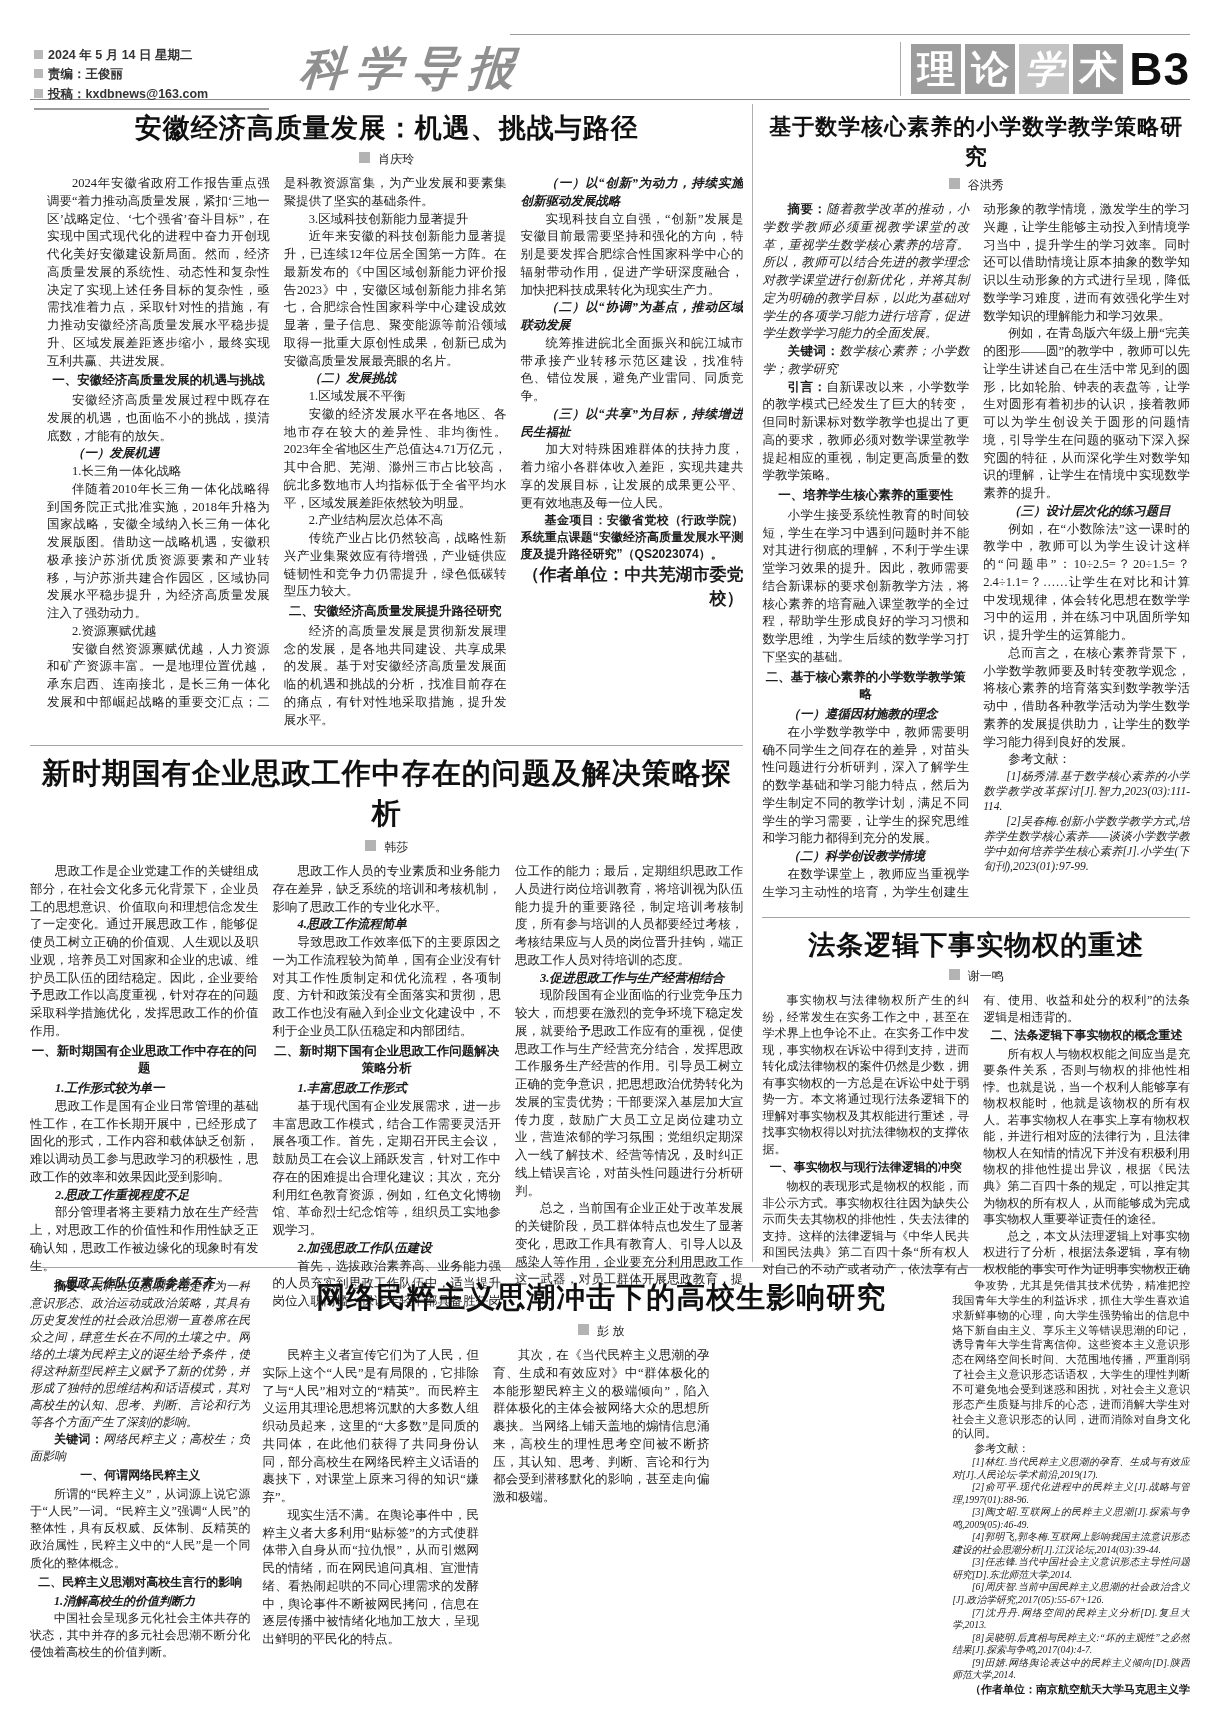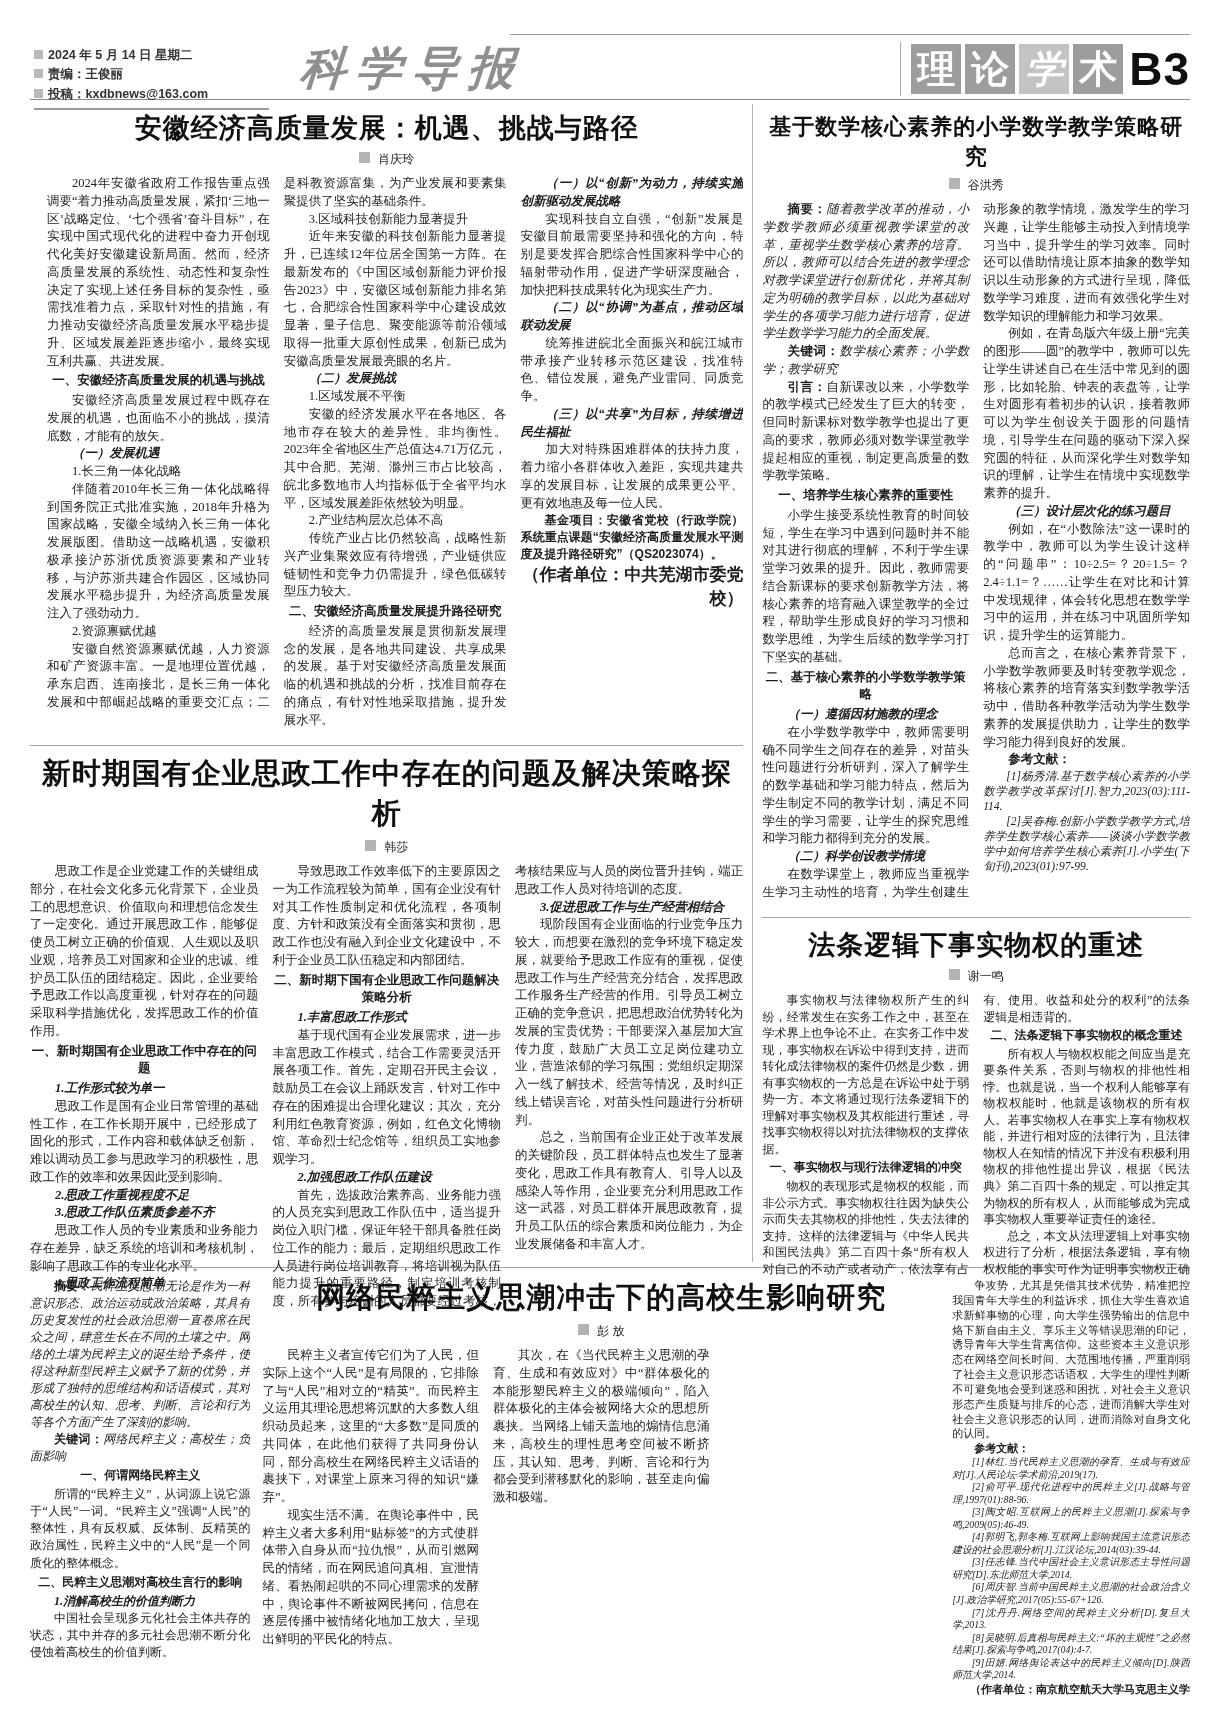--- a/index.html
+++ b/index.html
@@ -37,21 +37,21 @@
   .cols2 { column-count:2; column-gap:14px; column-fill:auto; }
 
   .para { text-indent:2em; }
   .sech1 { font-weight:bold; text-align:center; font-family:"Liberation Sans","DejaVu Sans",sans-serif; margin:2px 0; }
   .sech2 { font-weight:bold; font-style:italic; text-indent:2em; }
   .sech3 { text-indent:2em; }
   .abspara { font-style:italic; text-indent:2em; }
   .lbl { font-weight:bold; font-style:normal; font-family:"Liberation Sans",sans-serif; }
   .fund { font-weight:bold; text-indent:2em; font-family:"Liberation Sans",sans-serif; font-size:12px;}
   .authorline { font-weight:bold; text-align:right; font-family:"Liberation Sans","DejaVu Sans",sans-serif; font-size:17px;}
-  .refh { font-weight:bold; text-indent:2em; font-family:"Liberation Sans",sans-serif;}
+  .refh { font-weight:normal; text-indent:2em; font-family:"Liberation Sans",sans-serif;}
   .refline { font-style:italic; text-indent:2em; font-size:11.5px; line-height:1.3; }
 
   
   .upper { display:flex; height:1158px; margin-top:2px; }
   .left-stack { width:61.5%; }
   .right-stack { flex:1; }
 
   .t-a1 { font-size:27px; margin-top:6px; }
   .h-a1 { height:566px;margin-left:17px; }
   .t-a3 { font-size:29px; margin-top:8px; }
@@ -130,20 +130,21 @@
       <div class="hrule"></div>
       <article>
         <h1 class="headline t-a3">新时期国有企业思政工作中存在的问题及解决策略探析</h1>
         <div class="byline"><span class="bsq"></span><span>韩莎</span></div>
         <div class="body cols3 h-a3">
             <p class="para">思政工作是企业党建工作的关键组成部分，在社会文化多元化背景下，企业员工的思想意识、价值取向和理想信念发生了一定变化。通过开展思政工作，能够促使员工树立正确的价值观、人生观以及职业观，培养员工对国家和企业的忠诚、维护员工队伍的团结稳定。因此，企业要给予思政工作以高度重视，针对存在的问题采取科学措施优化，发挥思政工作的价值作用。</p>
             <p class="sech1">一、新时期国有企业思政工作中存在的问题</p>
             <p class="sech2">1.工作形式较为单一</p>
             <p class="para">思政工作是国有企业日常管理的基础性工作，在工作长期开展中，已经形成了固化的形式，工作内容和载体缺乏创新，难以调动员工参与思政学习的积极性，思政工作的效率和效果因此受到影响。</p>
             <p class="sech2">2.思政工作重视程度不足</p>
+            <p class="para">部分管理者将主要精力放在生产经营上，对思政工作的价值性和作用性缺乏正确认知，思政工作被边缘化的现象时有发生。</p>
             <p class="sech2">3.思政工作队伍素质参差不齐</p>
             <p class="para">思政工作人员的专业素质和业务能力存在差异，缺乏系统的培训和考核机制，影响了思政工作的专业化水平。</p>
             <p class="sech2">4.思政工作流程简单</p>
             <p class="para">导致思政工作效率低下的主要原因之一为工作流程较为简单，国有企业没有针对其工作性质制定和优化流程，各项制度、方针和政策没有全面落实和贯彻，思政工作也没有融入到企业文化建设中，不利于企业员工队伍稳定和内部团结。</p>
             <p class="sech1">二、新时期下国有企业思政工作问题解决策略分析</p>
             <p class="sech2">1.丰富思政工作形式</p>
             <p class="para">基于现代国有企业发展需求，进一步丰富思政工作模式，结合工作需要灵活开展各项工作。首先，定期召开民主会议，鼓励员工在会议上踊跃发言，针对工作中存在的困难提出合理化建议；其次，充分利用红色教育资源，例如，红色文化博物馆、革命烈士纪念馆等，组织员工实地参观学习。</p>
             <p class="sech2">2.加强思政工作队伍建设</p>
             <p class="para">首先，选拔政治素养高、业务能力强的人员充实到思政工作队伍中，适当提升岗位入职门槛，保证年轻干部具备胜任岗位工作的能力；最后，定期组织思政工作人员进行岗位培训教育，将培训视为队伍能力提升的重要路径，制定培训考核制度，所有参与培训的人员都要经过考核，考核结果应与人员的岗位晋升挂钩，端正思政工作人员对待培训的态度。</p>
             <p class="sech2">3.促进思政工作与生产经营相结合</p>

